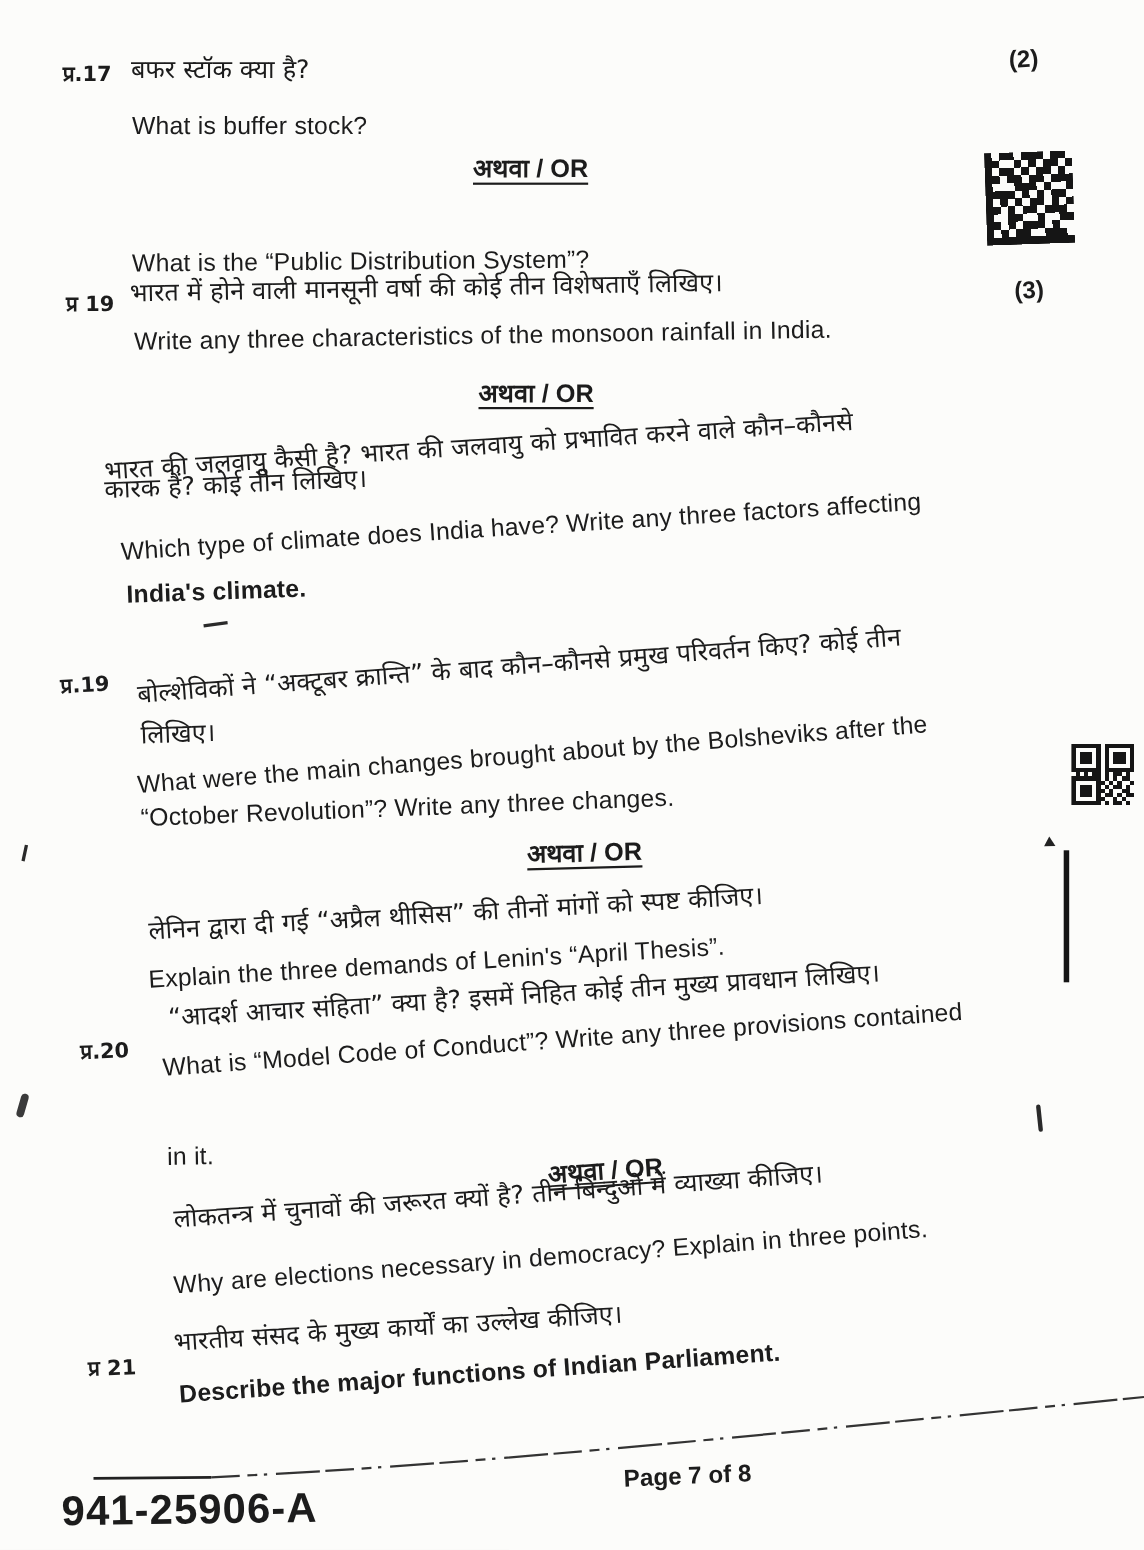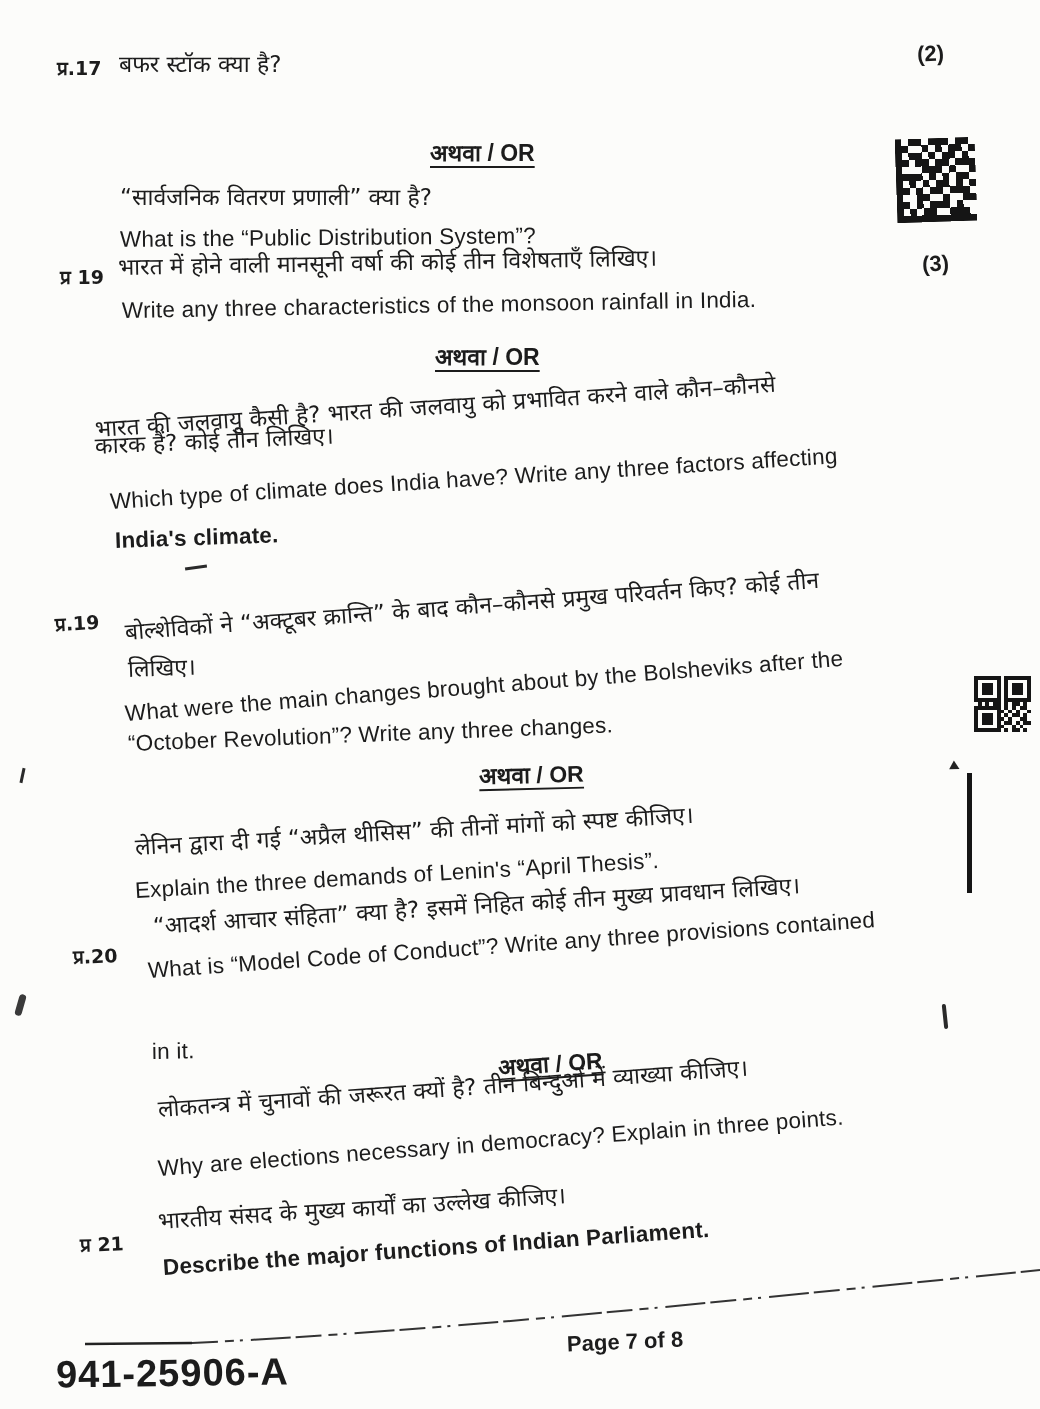--- a/index.html
+++ b/index.html
@@ -28,20 +28,21 @@
   svg.overlay{position:absolute;left:0;top:0;pointer-events:none;}
 </style>
 </head>
 <body>
 
 <div class="page">
 
   <div class="t hi qnum" style="left:57px;top:57px">प्र.17</div>
   <div class="t hi" style="left:119px;top:50px">बफर स्टॉक क्या है?</div>
   <div class="t marks" style="left:917px;top:40px;transform:rotate(-3deg)">(2)</div>
+  <div class="t en" style="left:120px;top:101px">What is buffer stock?</div>
 
   <div class="t or" style="left:430px;top:139px">अथवा / OR</div>
 
   <div class="barcode" style="left:896px;top:138px;width:80px;height:84px;transform:rotate(-2deg)">
       <svg viewBox="0 0 12 12" preserveAspectRatio="none" shape-rendering="crispEdges" style="width: 100%; height: 100%; display: block;">
         <rect x="0" y="0" width="1" height="1" fill="#151515"></rect>
         <rect x="2" y="0" width="1" height="1" fill="#151515"></rect>
         <rect x="3" y="0" width="1" height="1" fill="#151515"></rect>
         <rect x="5" y="0" width="1" height="1" fill="#151515"></rect>
         <rect x="6" y="0" width="1" height="1" fill="#151515"></rect>
@@ -128,21 +129,20 @@
         <rect x="5" y="11" width="1" height="1" fill="#151515"></rect>
         <rect x="6" y="11" width="1" height="1" fill="#151515"></rect>
         <rect x="7" y="11" width="1" height="1" fill="#151515"></rect>
         <rect x="8" y="11" width="1" height="1" fill="#151515"></rect>
         <rect x="9" y="11" width="1" height="1" fill="#151515"></rect>
         <rect x="10" y="11" width="1" height="1" fill="#151515"></rect>
         <rect x="11" y="11" width="1" height="1" fill="#151515"></rect>
       </svg>
     </div>
 
-  <div class="t hi" style="left:120px;top:183px">“सार्वजनिक वितरण प्रणाली” क्या है?</div>
   <div class="t en" style="left:120px;top:224px;transform:rotate(-0.5deg)">What is the “Public Distribution System”?</div>
 
   <div class="t hi qnum" style="left:60px;top:266px">प्र 19</div>
   <div class="t hi tl" style="left:118px;top:253px;transform:rotate(-1deg)">भारत में होने वाली मानसूनी वर्षा की कोई तीन विशेषताएँ लिखिए।</div>
   <div class="t marks" style="left:922px;top:250px;transform:rotate(-3deg)">(3)</div>
   <div class="t en tl" style="left:122px;top:297px;transform:rotate(-1deg)">Write any three characteristics of the monsoon rainfall in India.</div>
 
   <div class="t or" style="left:435px;top:343px">अथवा / OR</div>
 
   <div class="t hi tl" style="left:95px;top:415px;transform:rotate(-3.8deg)">भारत की जलवायु कैसी है? भारत की जलवायु को प्रभावित करने वाले कौन–कौनसे</div>

